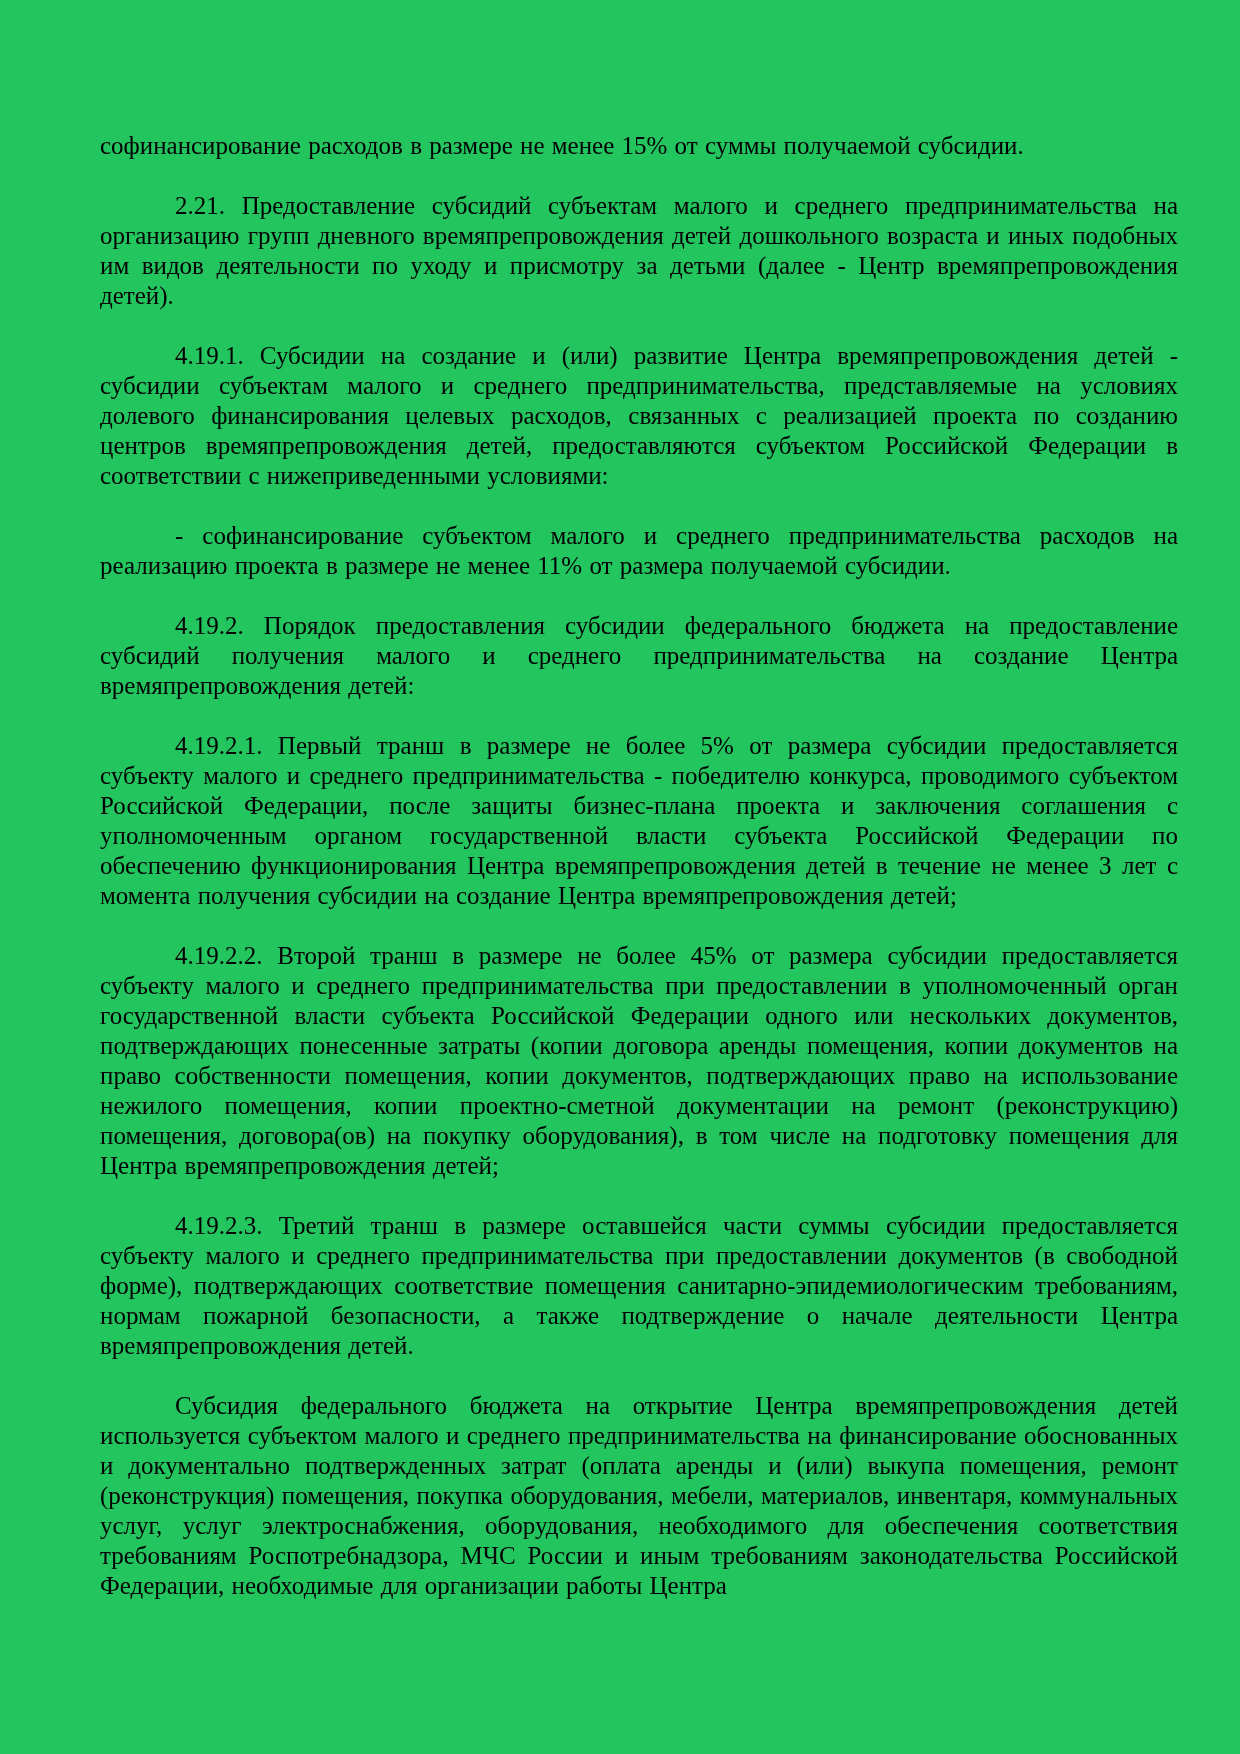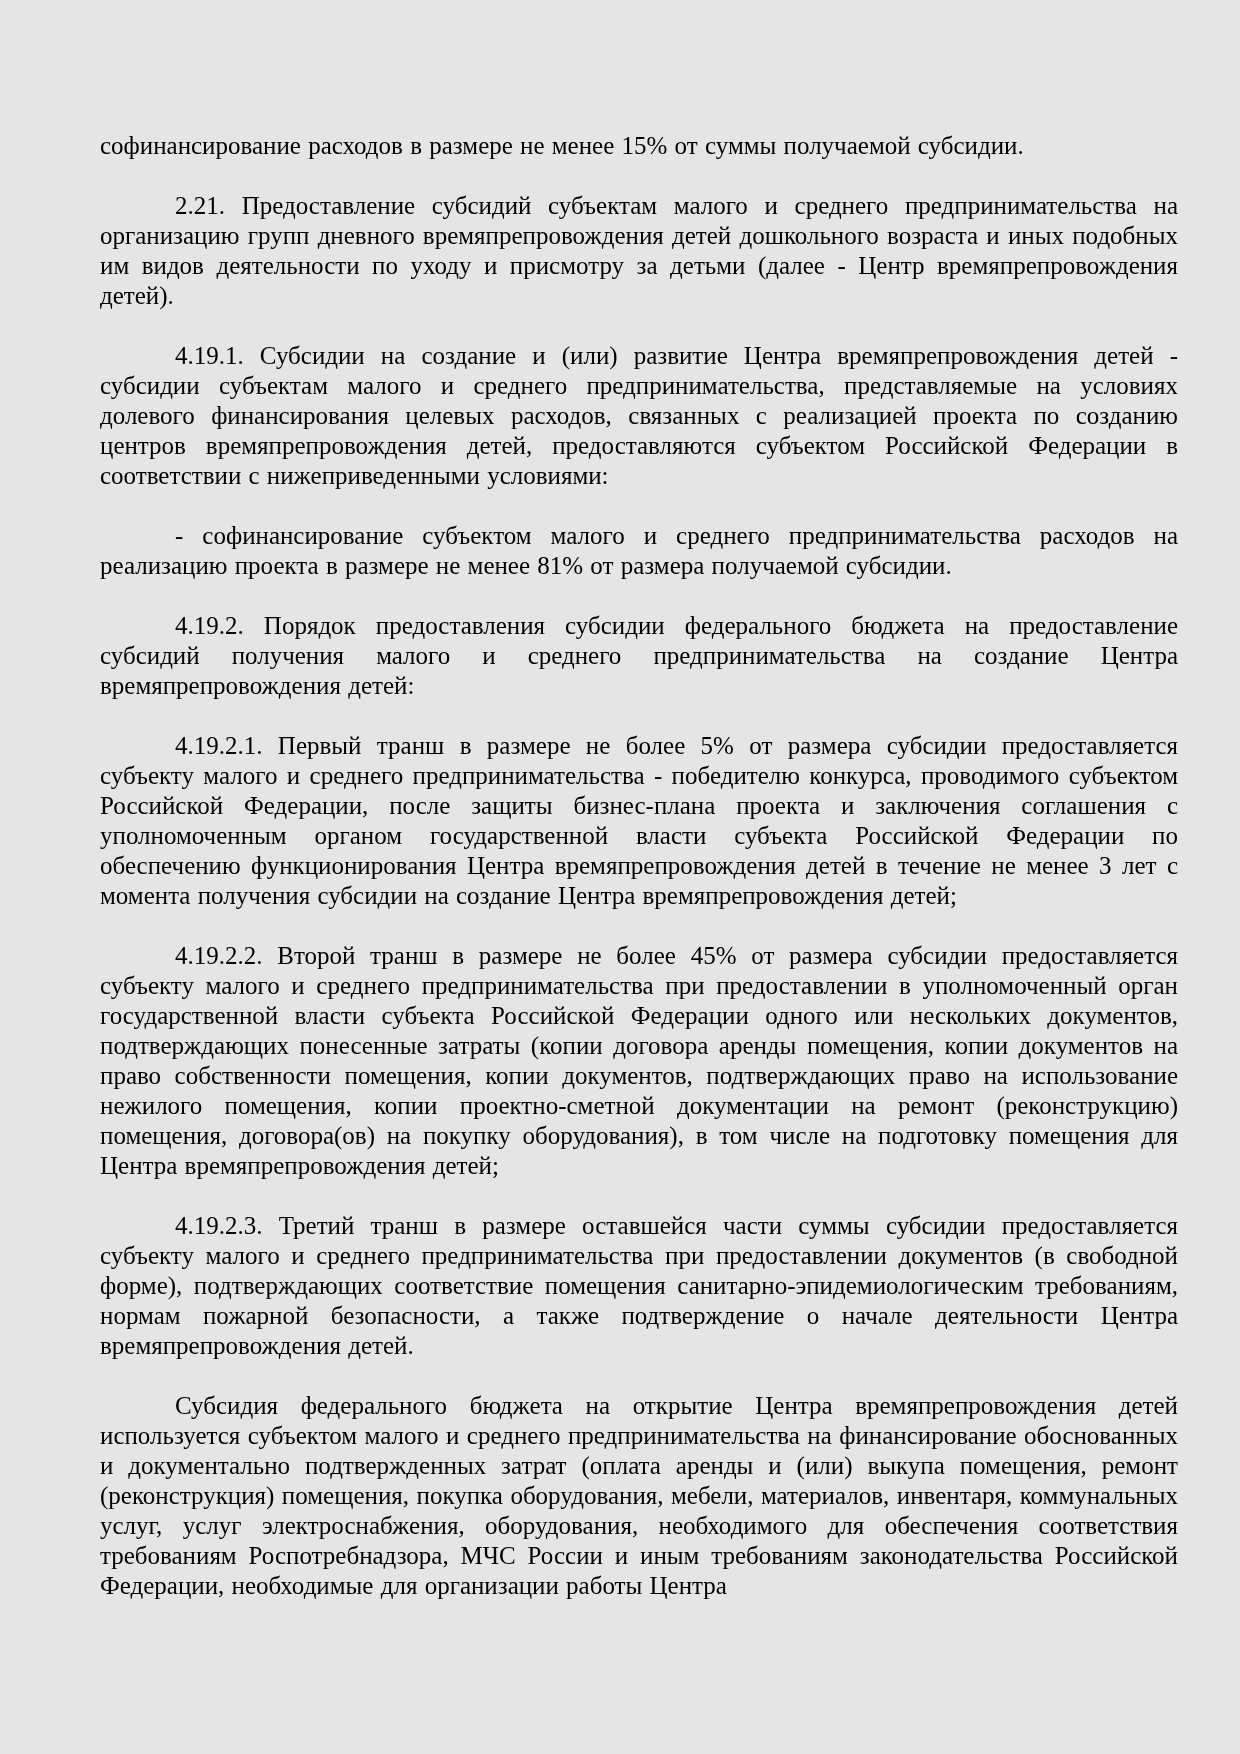--- a/index.html
+++ b/index.html
@@ -31,25 +31,25 @@
     text-indent: 75px;
     word-spacing: 1px;
   }
   .para.no-indent {
     text-indent: 0;
   }
 </style>
 </head>
 <body>
 
-<div class="page" style="background: #e5e5e5;">
+<div class="page" style="background: #22c55e;">
   <div class="content" style="color: rgb(0, 0, 0);">
     <p class="para no-indent">софинансирование расходов в размере не менее 15% от суммы получаемой субсидии.</p>
     <p class="para">2.21. Предоставление субсидий субъектам малого и среднего предпринимательства на организацию групп дневного времяпрепровождения детей дошкольного возраста и иных подобных им видов деятельности по уходу и присмотру за детьми (далее - Центр времяпрепровождения детей).</p>
     <p class="para">4.19.1. Субсидии на создание и (или) развитие Центра времяпрепровождения детей - субсидии субъектам малого и среднего предпринимательства, представляемые на условиях долевого финансирования целевых расходов, связанных с реализацией проекта по созданию центров времяпрепровождения детей, предоставляются субъектом Российской Федерации в соответствии с нижеприведенными условиями:</p>
-    <p class="para">- софинансирование субъектом малого и среднего предпринимательства расходов на реализацию проекта в размере не менее 81% от размера получаемой субсидии.</p>
+    <p class="para">- софинансирование субъектом малого и среднего предпринимательства расходов на реализацию проекта в размере не менее 11% от размера получаемой субсидии.</p>
     <p class="para">4.19.2. Порядок предоставления субсидии федерального бюджета на предоставление субсидий получения малого и среднего предпринимательства на создание Центра времяпрепровождения детей:</p>
     <p class="para">4.19.2.1. Первый транш в размере не более 5% от размера субсидии предоставляется субъекту малого и среднего предпринимательства - победителю конкурса, проводимого субъектом Российской Федерации, после защиты бизнес-плана проекта и заключения соглашения с уполномоченным органом государственной власти субъекта Российской Федерации по обеспечению функционирования Центра времяпрепровождения детей в течение не менее 3 лет с момента получения субсидии на создание Центра времяпрепровождения детей;</p>
     <p class="para">4.19.2.2. Второй транш в размере не более 45% от размера субсидии предоставляется субъекту малого и среднего предпринимательства при предоставлении в уполномоченный орган государственной власти субъекта Российской Федерации одного или нескольких документов, подтверждающих понесенные затраты (копии договора аренды помещения, копии документов на право собственности помещения, копии документов, подтверждающих право на использование нежилого помещения, копии проектно-сметной документации на ремонт (реконструкцию) помещения, договора(ов) на покупку оборудования), в том числе на подготовку помещения для Центра времяпрепровождения детей;</p>
     <p class="para">4.19.2.3. Третий транш в размере оставшейся части суммы субсидии предоставляется субъекту малого и среднего предпринимательства при предоставлении документов (в свободной форме), подтверждающих соответствие помещения санитарно-эпидемиологическим требованиям, нормам пожарной безопасности, а также подтверждение о начале деятельности Центра времяпрепровождения детей.</p>
     <p class="para">Субсидия федерального бюджета на открытие Центра времяпрепровождения детей используется субъектом малого и среднего предпринимательства на финансирование обоснованных и документально подтвержденных затрат (оплата аренды и (или) выкупа помещения, ремонт (реконструкция) помещения, покупка оборудования, мебели, материалов, инвентаря, коммунальных услуг, услуг электроснабжения, оборудования, необходимого для обеспечения соответствия требованиям Роспотребнадзора, МЧС России и иным требованиям законодательства Российской Федерации, необходимые для организации работы Центра</p>
   </div>
 </div>
 
 </body></html>

